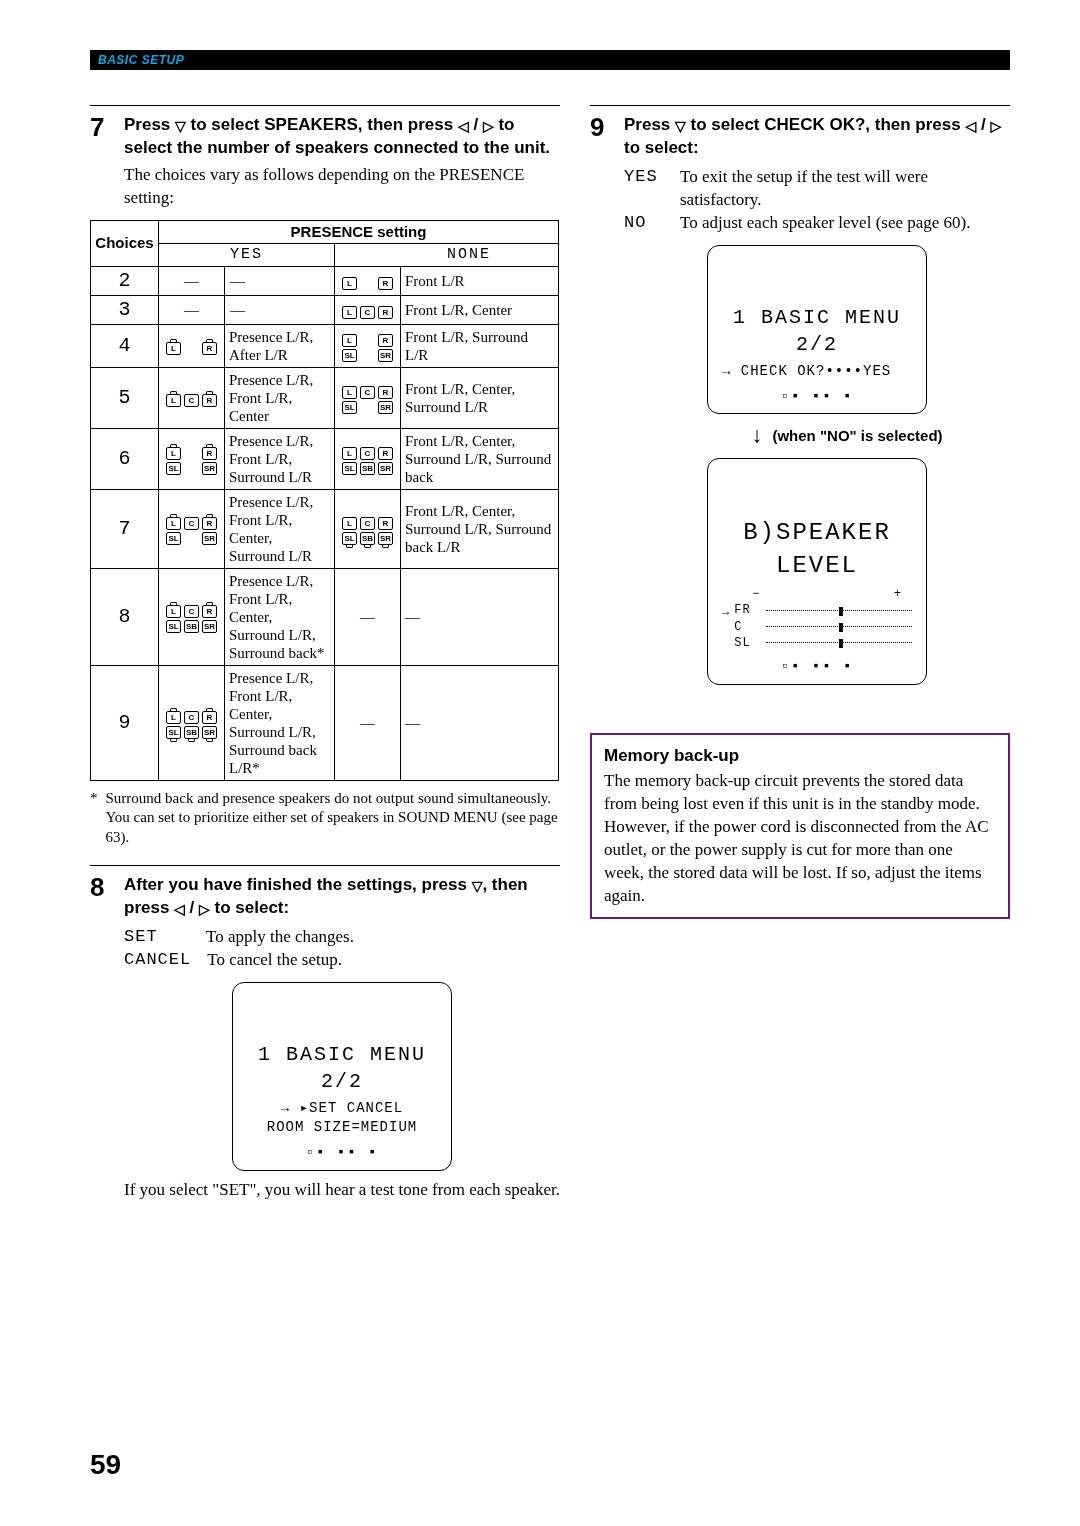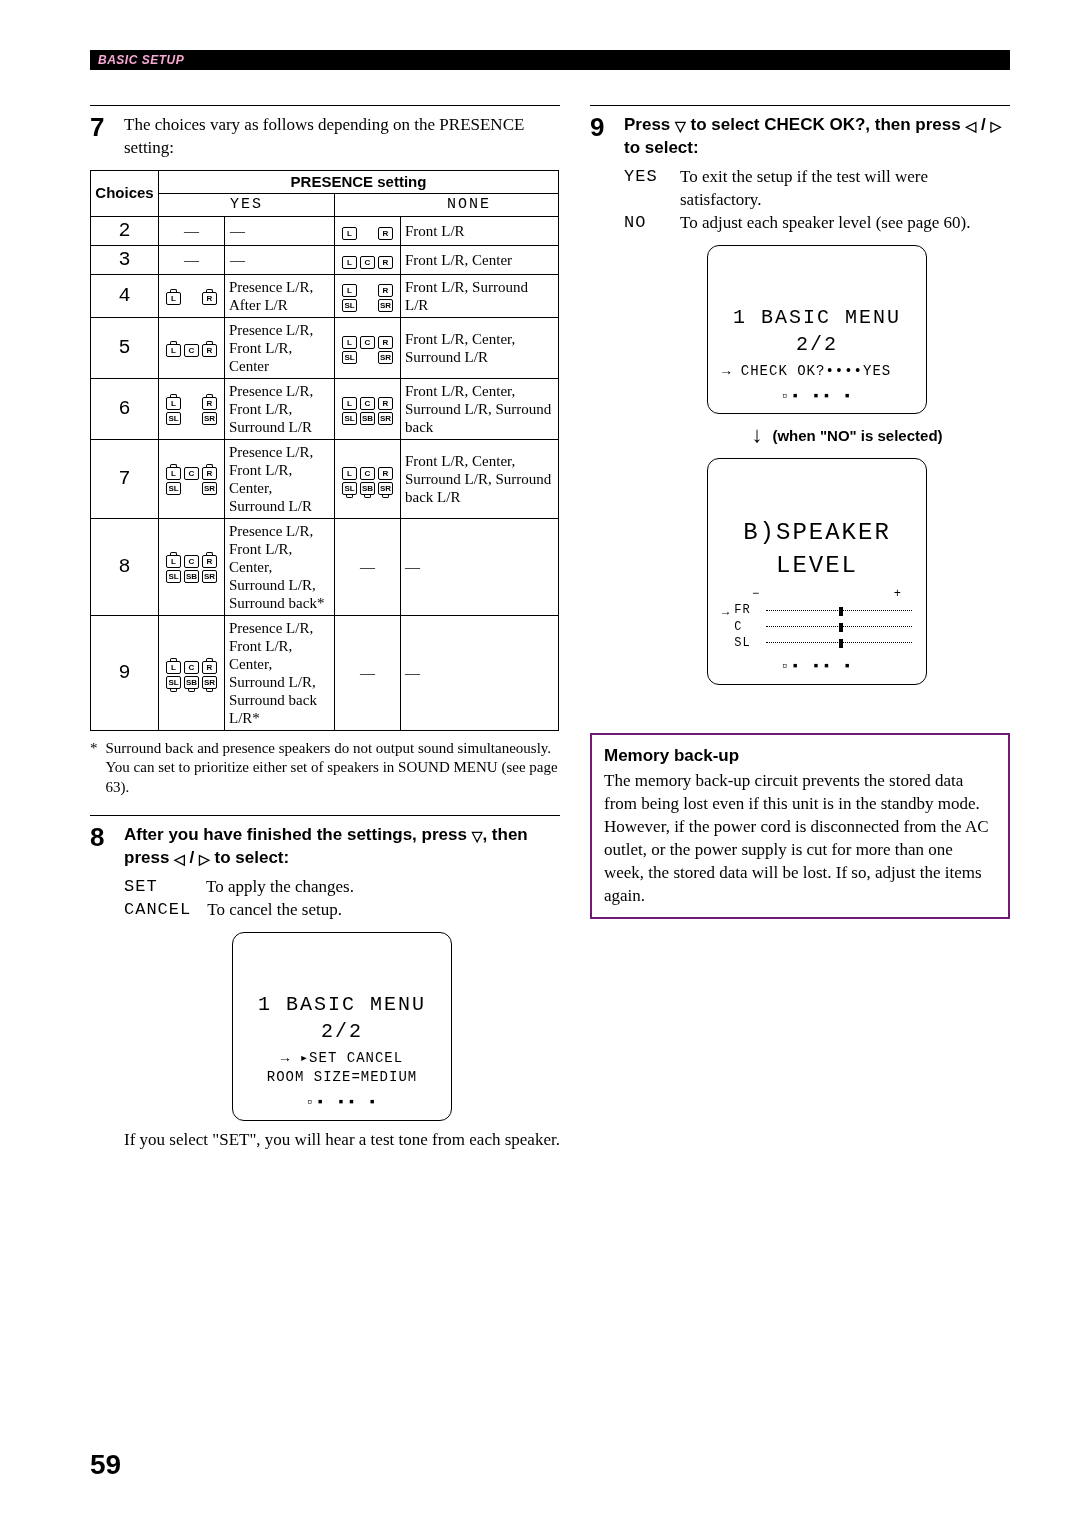--- a/index.html
+++ b/index.html
@@ -10,21 +10,21 @@
     margin: 0;
     padding: 50px 70px 40px 90px;
     font-family: "Times New Roman", serif;
     font-size: 17px;
     color: #000;
     background: #fff;
     position: relative;
   }
   .header-bar {
     background: #000;
-    color: #f9a8d4;
+    color: #0ea5e9;
     font-family: Arial, sans-serif;
     font-style: italic;
     font-weight: bold;
     font-size: 12px;
     padding: 3px 8px;
     width: 100%;
     margin-bottom: 35px;
     letter-spacing: 0.5px;
   }
   .columns {
@@ -181,20 +181,23 @@
 
 <div class="header-bar">BASIC SETUP</div>
 
 <div class="columns">
 
   <div class="col-left">
 
     <div class="step">
       <div class="step-num">7</div>
       <div class="step-body">
+        <div class="step-instr">
+          <span>Press </span><span class="tri">▽</span><span> to select SPEAKERS, then press </span><span class="tri">◁</span><span> / </span><span class="tri">▷</span><span> to select the number of speakers connected to the unit.</span>
+        </div>
         <div class="step-text">The choices vary as follows depending on the PRESENCE setting:</div>
       </div>
     </div>
 
     <table class="presence">
       <tbody>
           <tr>
         <th rowspan="2" class="left-col">Choices</th>
         <th colspan="4">PRESENCE setting</th>
       </tr>

